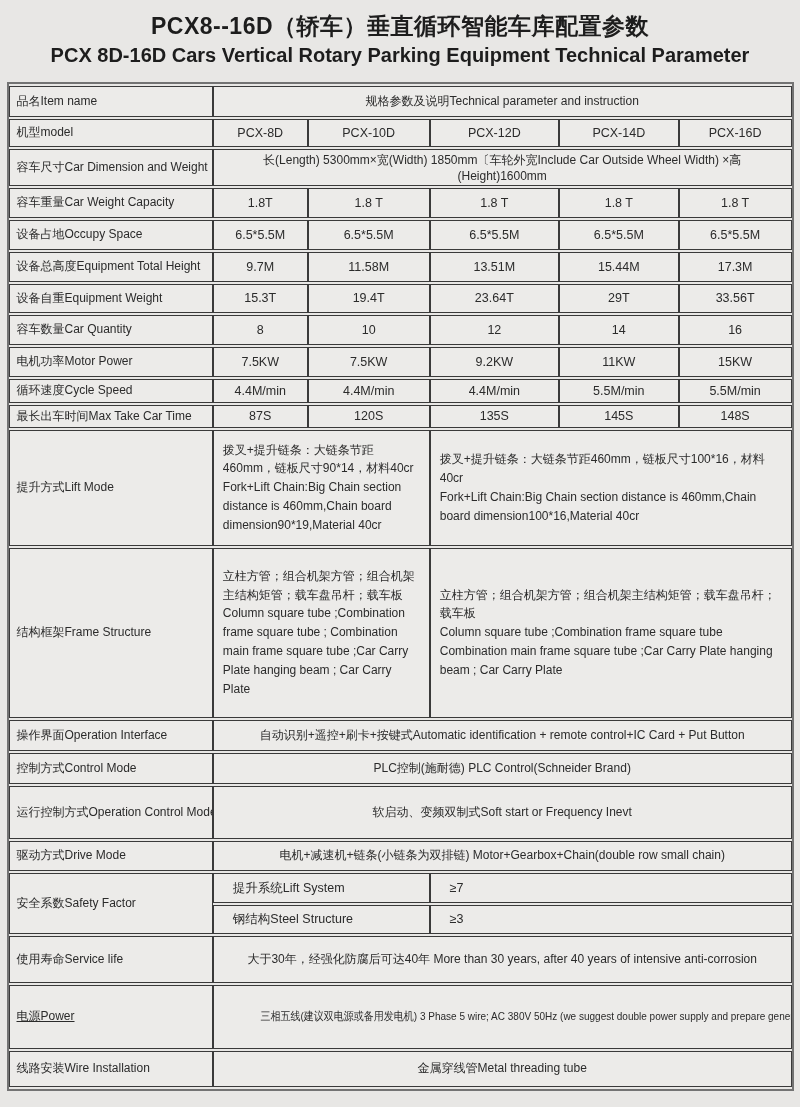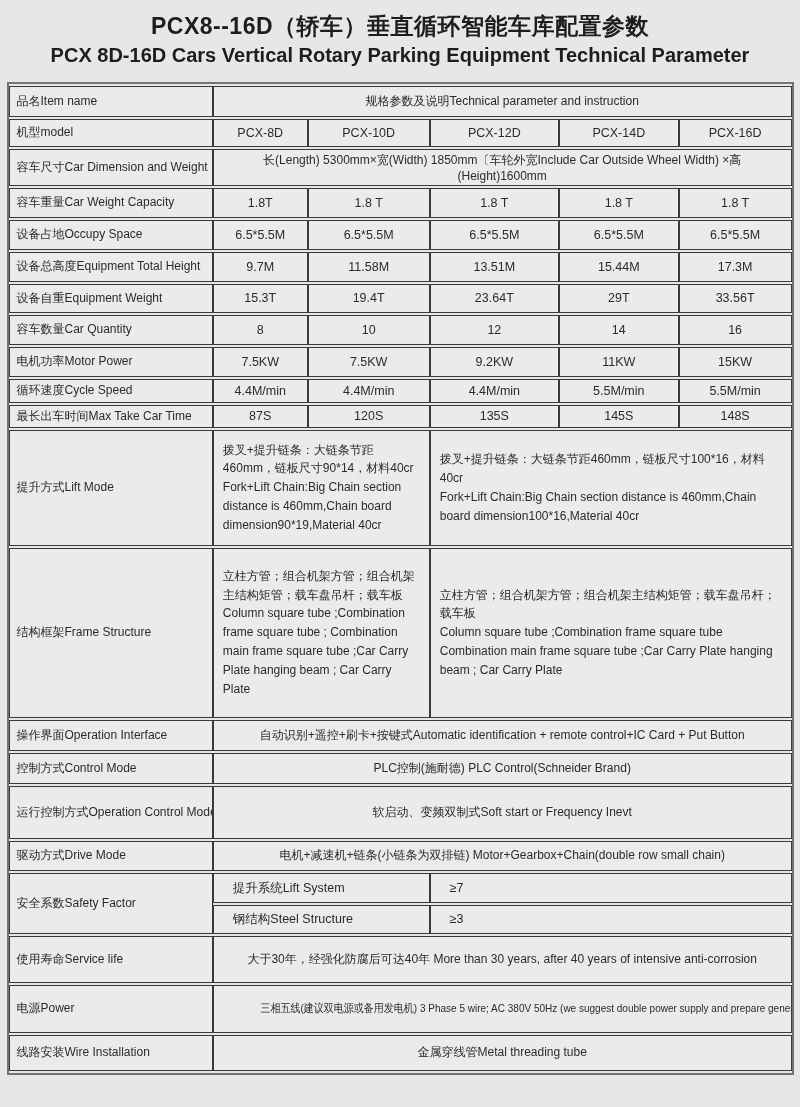--- a/index.html
+++ b/index.html
@@ -219,21 +219,21 @@
         <td colspan="3" class="val left indent">≥7</td>
       </tr>
       <tr style="height: 29px;">
         <td colspan="2" class="val left indent">钢结构Steel Structure</td>
         <td colspan="3" class="val left indent">≥3</td>
       </tr>
       <tr style="height: 47px;">
         <td class="lbl">使用寿命Service life</td>
         <td colspan="5" class="val wide">大于30年，经强化防腐后可达40年  More than 30 years, after 40 years of intensive anti-corrosion</td>
       </tr>
-      <tr style="height: 48px;">
+      <tr style="height: 64px; text-decoration: underline;">
         <td class="lbl">电源Power</td>
         <td colspan="5" class="val wide"><span class="condensed">三相五线(建议双电源或备用发电机) 3 Phase 5 wire; AC 380V 50Hz (we suggest double power supply and prepare generator)</span></td>
       </tr>
       <tr style="height: 36px;">
         <td class="lbl">线路安装Wire Installation</td>
         <td colspan="5" class="val wide">金属穿线管Metal threading tube</td>
       </tr>
     </tbody>
 </table>
 

